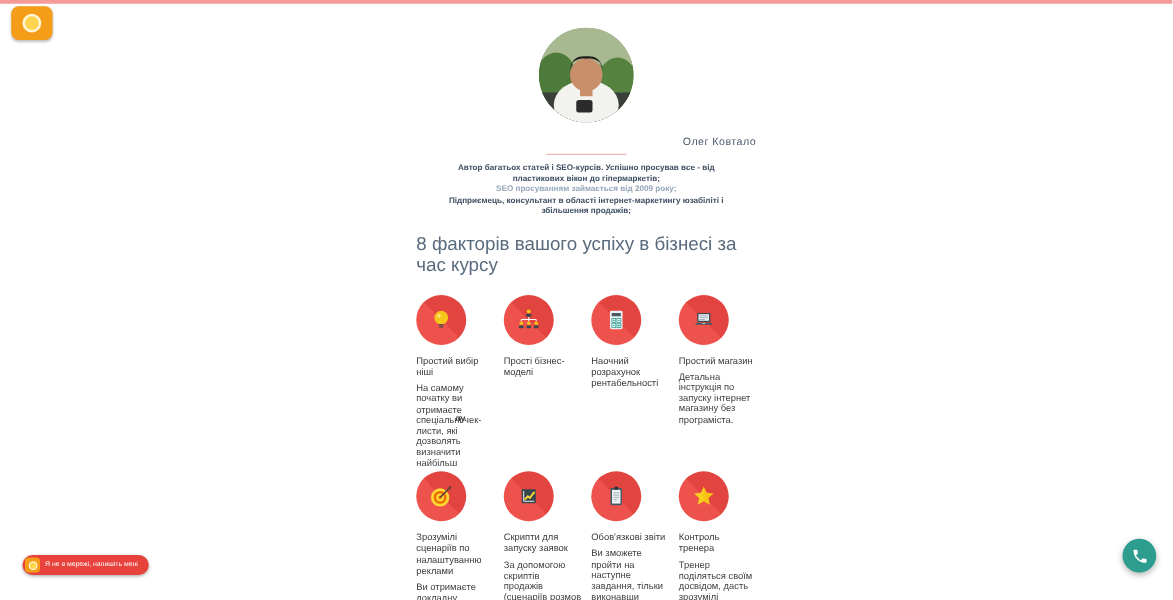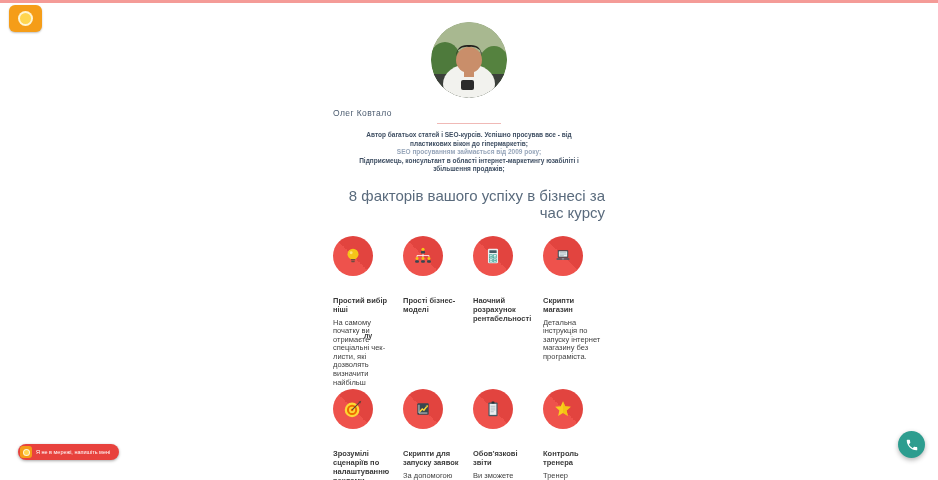--- a/index.html
+++ b/index.html
@@ -25,45 +25,45 @@
   }
 
   .container { width:272px; margin:0 auto; }
 
   .avatar {
     width:76px; height:76px; border-radius:50%;
     overflow:hidden; margin:19px auto 0; display:block;
   }
 
   .name {
-    text-align:left; margin-top:10px;
+    text-align:right; margin-top:10px;
     font-size:8.5px; color:#4a5a6e; letter-spacing:.4px;
   }
   .name-underline { width:64px; height:1px; background:#f0b9b6; margin:5px auto 7px; }
 
   .bio { text-align:center; font-size:6.5px; line-height:8.5px; font-weight:700; color:#3e4e62; }
   .bio .bio-line { display:block; }
   .bio .light { color:#97a6ba; }
 
   .heading {
-    text-align:right; margin-top:13px;
+    text-align:left; margin-top:13px;
     font-size:15px; font-weight:400; color:#5a6b7d;
   }
 
   .grid {
     display:grid; grid-template-columns:repeat(4,62px);
     column-gap:8px; row-gap:2px; margin-top:15px;
   }
   .cell { position:relative; }
   .icon-circle {
     width:40px; height:40px; border-radius:50%;
     background:linear-gradient(225deg, #e2443f 50%, #ee524c 50%);
     display:flex; align-items:center; justify-content:center;
   }
-  .cell-title { font-size:7.5px; font-weight:700; color:#3a3a3a; line-height:9px; margin-top:20px; }
+  .cell-title { font-size:7.5px; font-weight:400; color:#3a3a3a; line-height:9px; margin-top:8px; }
   .cell-text  { font-size:7.5px; font-weight:400; color:#3f3f3f; line-height:8.6px; margin-top:5px; }
 
   .overflow-fragment {
     position:absolute; left:364px; top:332px;
     font-size:7px; font-weight:700; color:#3a3a3a;
   }
 
   
   .offline-pill {
     position:absolute; left:18px; bottom:20px; height:16px;
@@ -192,21 +192,21 @@
         <svg width="22" height="22" viewBox="0 0 24 24">
           <rect x="6.3" y="5.8" width="11.4" height="8" rx="0.8" fill="#37474f"></rect>
           <rect x="7.4" y="6.9" width="9.2" height="5.8" fill="#eceff1"></rect>
           <g stroke="#90a4ae" stroke-width="0.7">
             <path d="M8.4 8.4 h7.2 M8.4 10 h7.2 M8.4 11.6 h4.5"></path>
           </g>
           <rect x="4.8" y="14.4" width="14.4" height="1.8" rx="0.9" fill="#455a64"></rect>
           <rect x="10.6" y="14.7" width="2.8" height="0.8" rx="0.4" fill="#b0bec5"></rect>
         </svg>
       </div>
-      <div class="cell-title">Скрипти магазин</div>
+      <div class="cell-title">Простий магазин</div>
       <div class="cell-text">Детальна інструкція по запуску інтернет магазину без програміста.</div>
     </div>
 
     <div class="cell">
       <div class="icon-circle">
         <svg width="22" height="22" viewBox="0 0 24 24">
           <circle cx="11" cy="13" r="8" fill="#fdd835"></circle>
           <circle cx="11" cy="13" r="5.6" fill="#ef6c00"></circle>
           <circle cx="11" cy="13" r="3.4" fill="#fdd835"></circle>
           <circle cx="11" cy="13" r="1.4" fill="#ef6c00"></circle>

